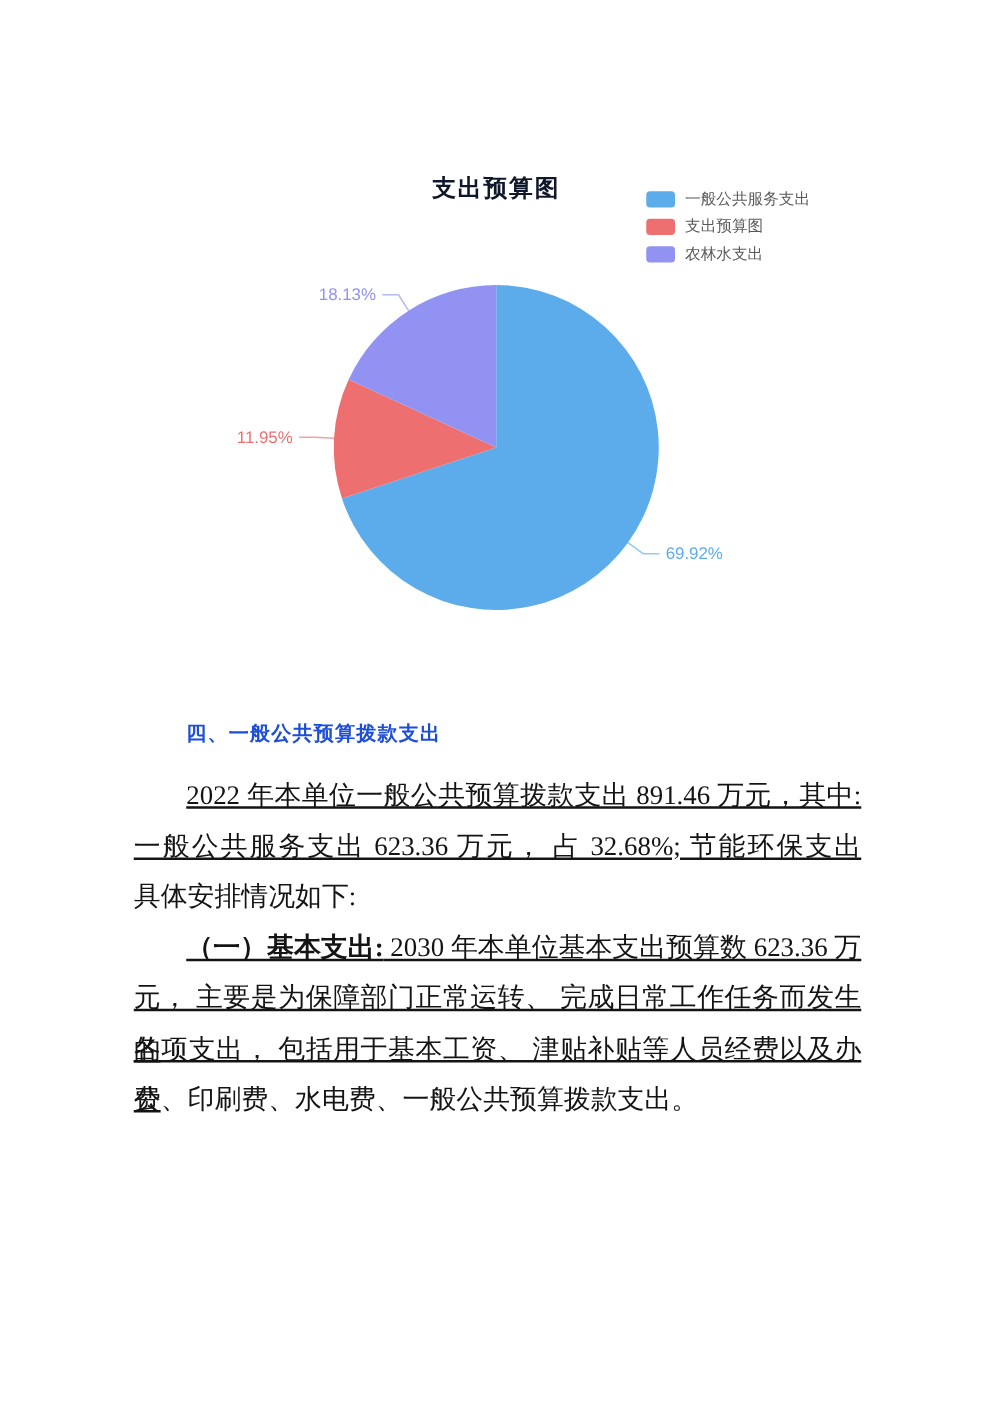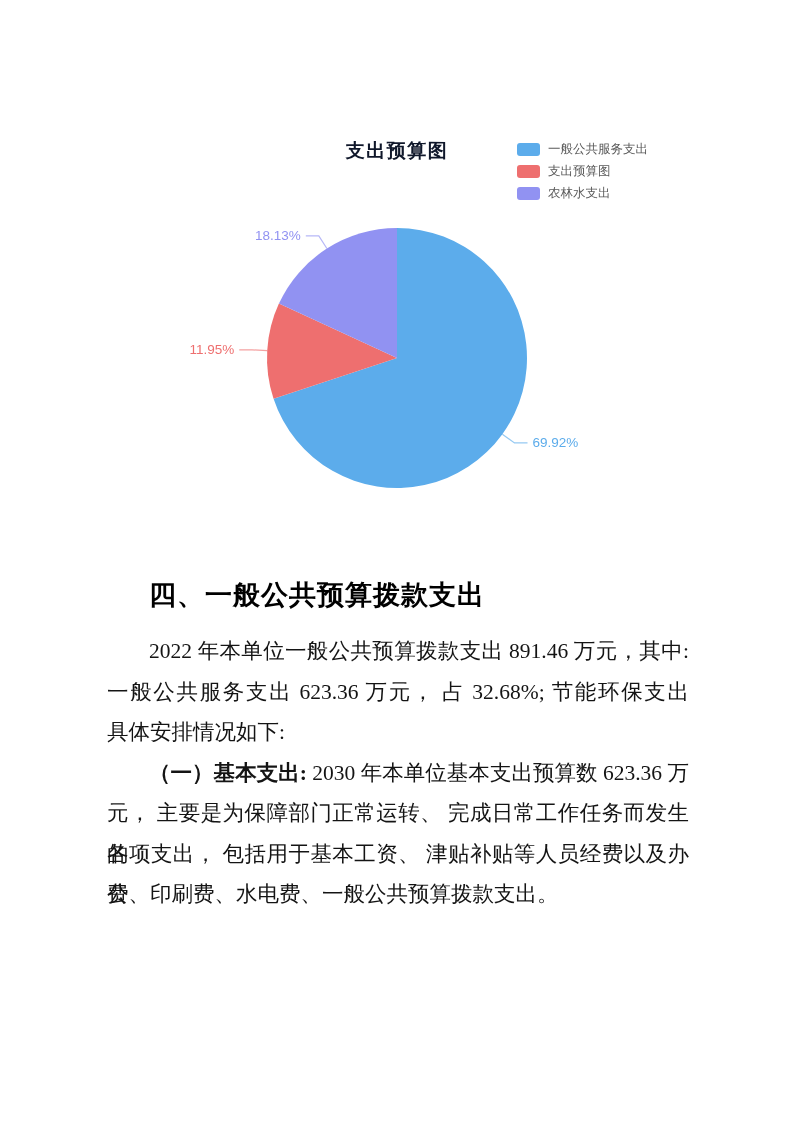--- a/index.html
+++ b/index.html
@@ -3,34 +3,34 @@
 <meta charset="utf-8">
 <style>
   html,body{margin:0;padding:0;background:#fff;}
   #page{position:relative;width:793px;height:1122px;background:#ffffff;overflow:hidden;}
 
   
   #chart-area{position:absolute;left:0;top:0;width:793px;height:545px;}
   #chart-title{position:absolute;left:397px;top:138px;transform:translateX(-50%);
     font-family:"Liberation Sans","DejaVu Sans",sans-serif;font-weight:bold;font-size:19px;
     color:#0f172a;letter-spacing:1.5px;white-space:nowrap;}
-  #legend{position:absolute;left:517px;top:143px;display:flex;flex-direction:column;gap:9px;}
+  #legend{position:absolute;left:517px;top:153px;display:flex;flex-direction:column;gap:9px;}
   .legend-row{display:flex;align-items:center;height:13px;}
   .legend-swatch{width:23px;height:13px;border-radius:3px;margin-right:8px;flex:none;}
   .legend-label{font-family:"Liberation Sans","DejaVu Sans",sans-serif;font-size:12.5px;color:#5a5a5a;white-space:nowrap;}
   #pie-svg{position:absolute;left:0;top:0;}
   #pie-svg text{font-family:"Liberation Sans","DejaVu Sans",sans-serif;font-size:13.5px;}
 
   
   #doc{position:absolute;left:107px;top:577px;width:582px;
     font-family:"Liberation Serif","DejaVu Serif",serif;color:#141414;}
   #doc-heading{margin:0 0 18px 0;font-family:"Liberation Sans","DejaVu Sans",sans-serif;
-    font-weight:bold;font-size:27px;color:#000000;text-indent:42px;letter-spacing:1px;white-space:nowrap;}
+    font-weight:bold;font-size:16px;color:#1d4ed8;text-indent:42px;letter-spacing:1px;white-space:nowrap;}
   .line{font-size:21.5px;height:40.5px;line-height:40.5px;white-space:nowrap;}
-  .line.j{white-space:normal;text-align:justify;text-align-last:justify;text-justify:inter-character;}
+  .line.j{white-space:normal;text-align:justify;text-align-last:justify;text-justify:inter-character;text-decoration:underline;}
   .line.ind{text-indent:42px;}
   .run-b{font-weight:bold;}
 </style>
 </head>
 <body>
 
 <div id="page">
 
   <div id="chart-area">
     <svg id="pie-svg" width="793" height="545">

